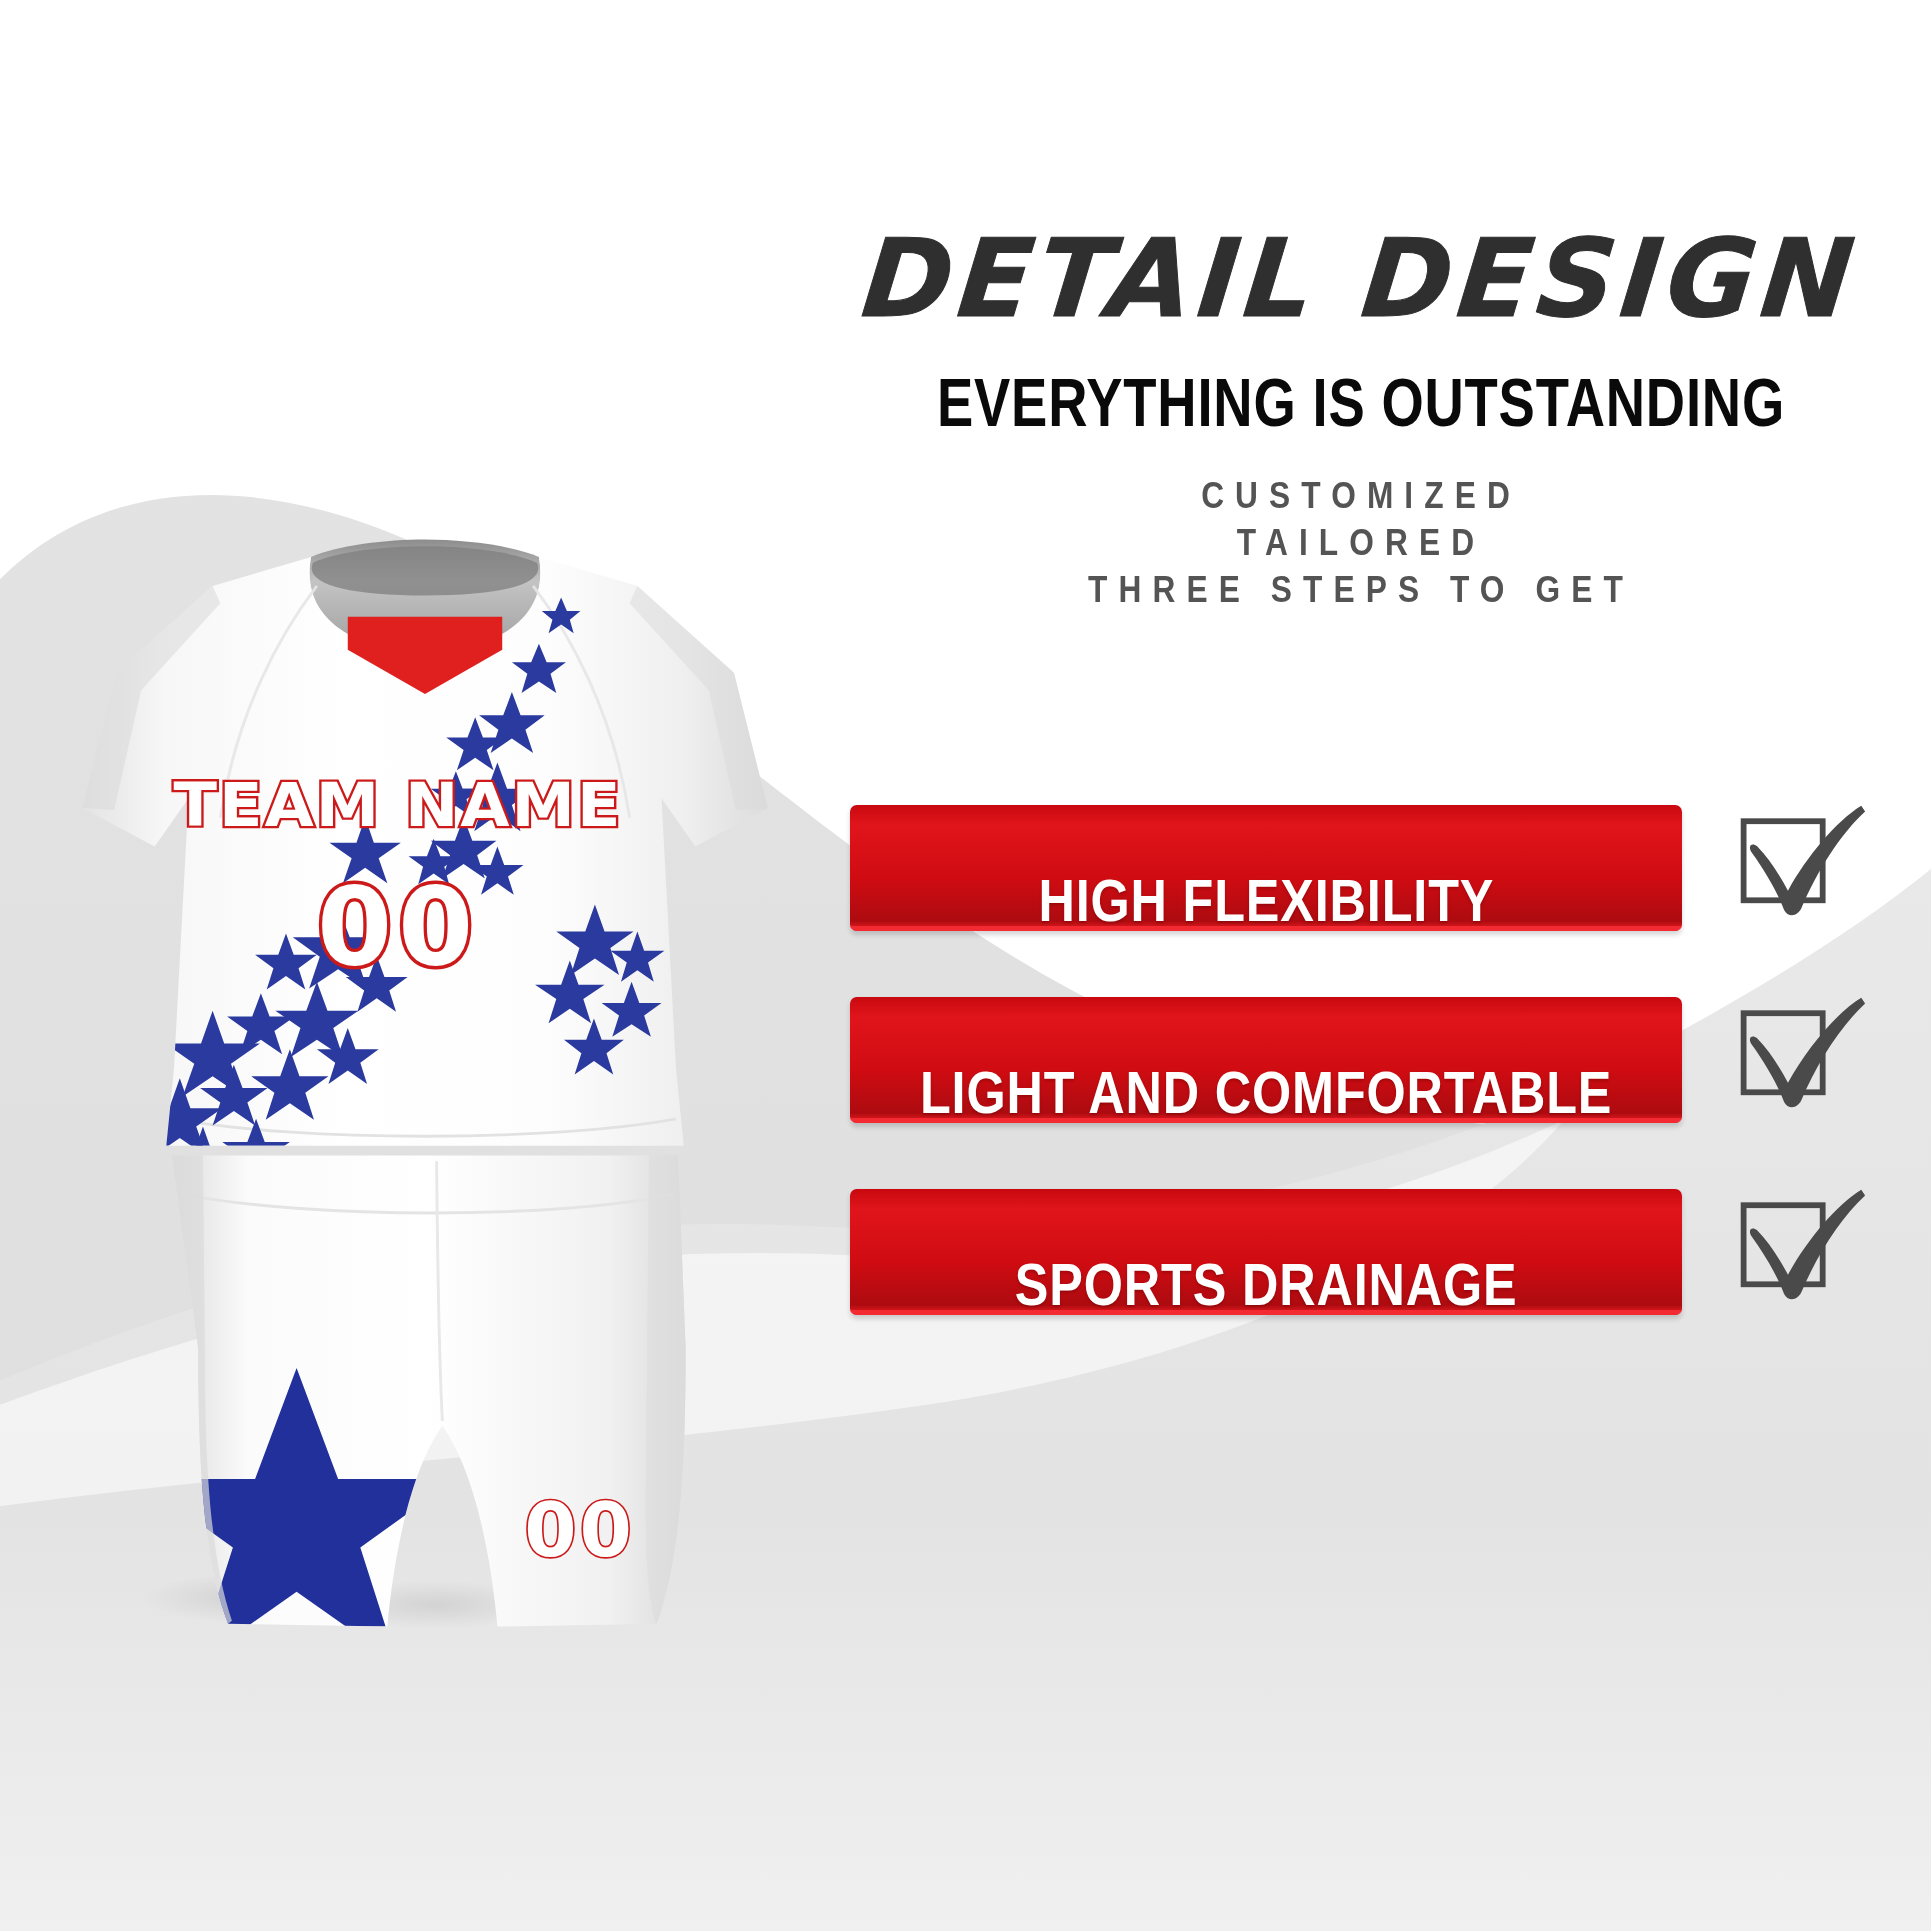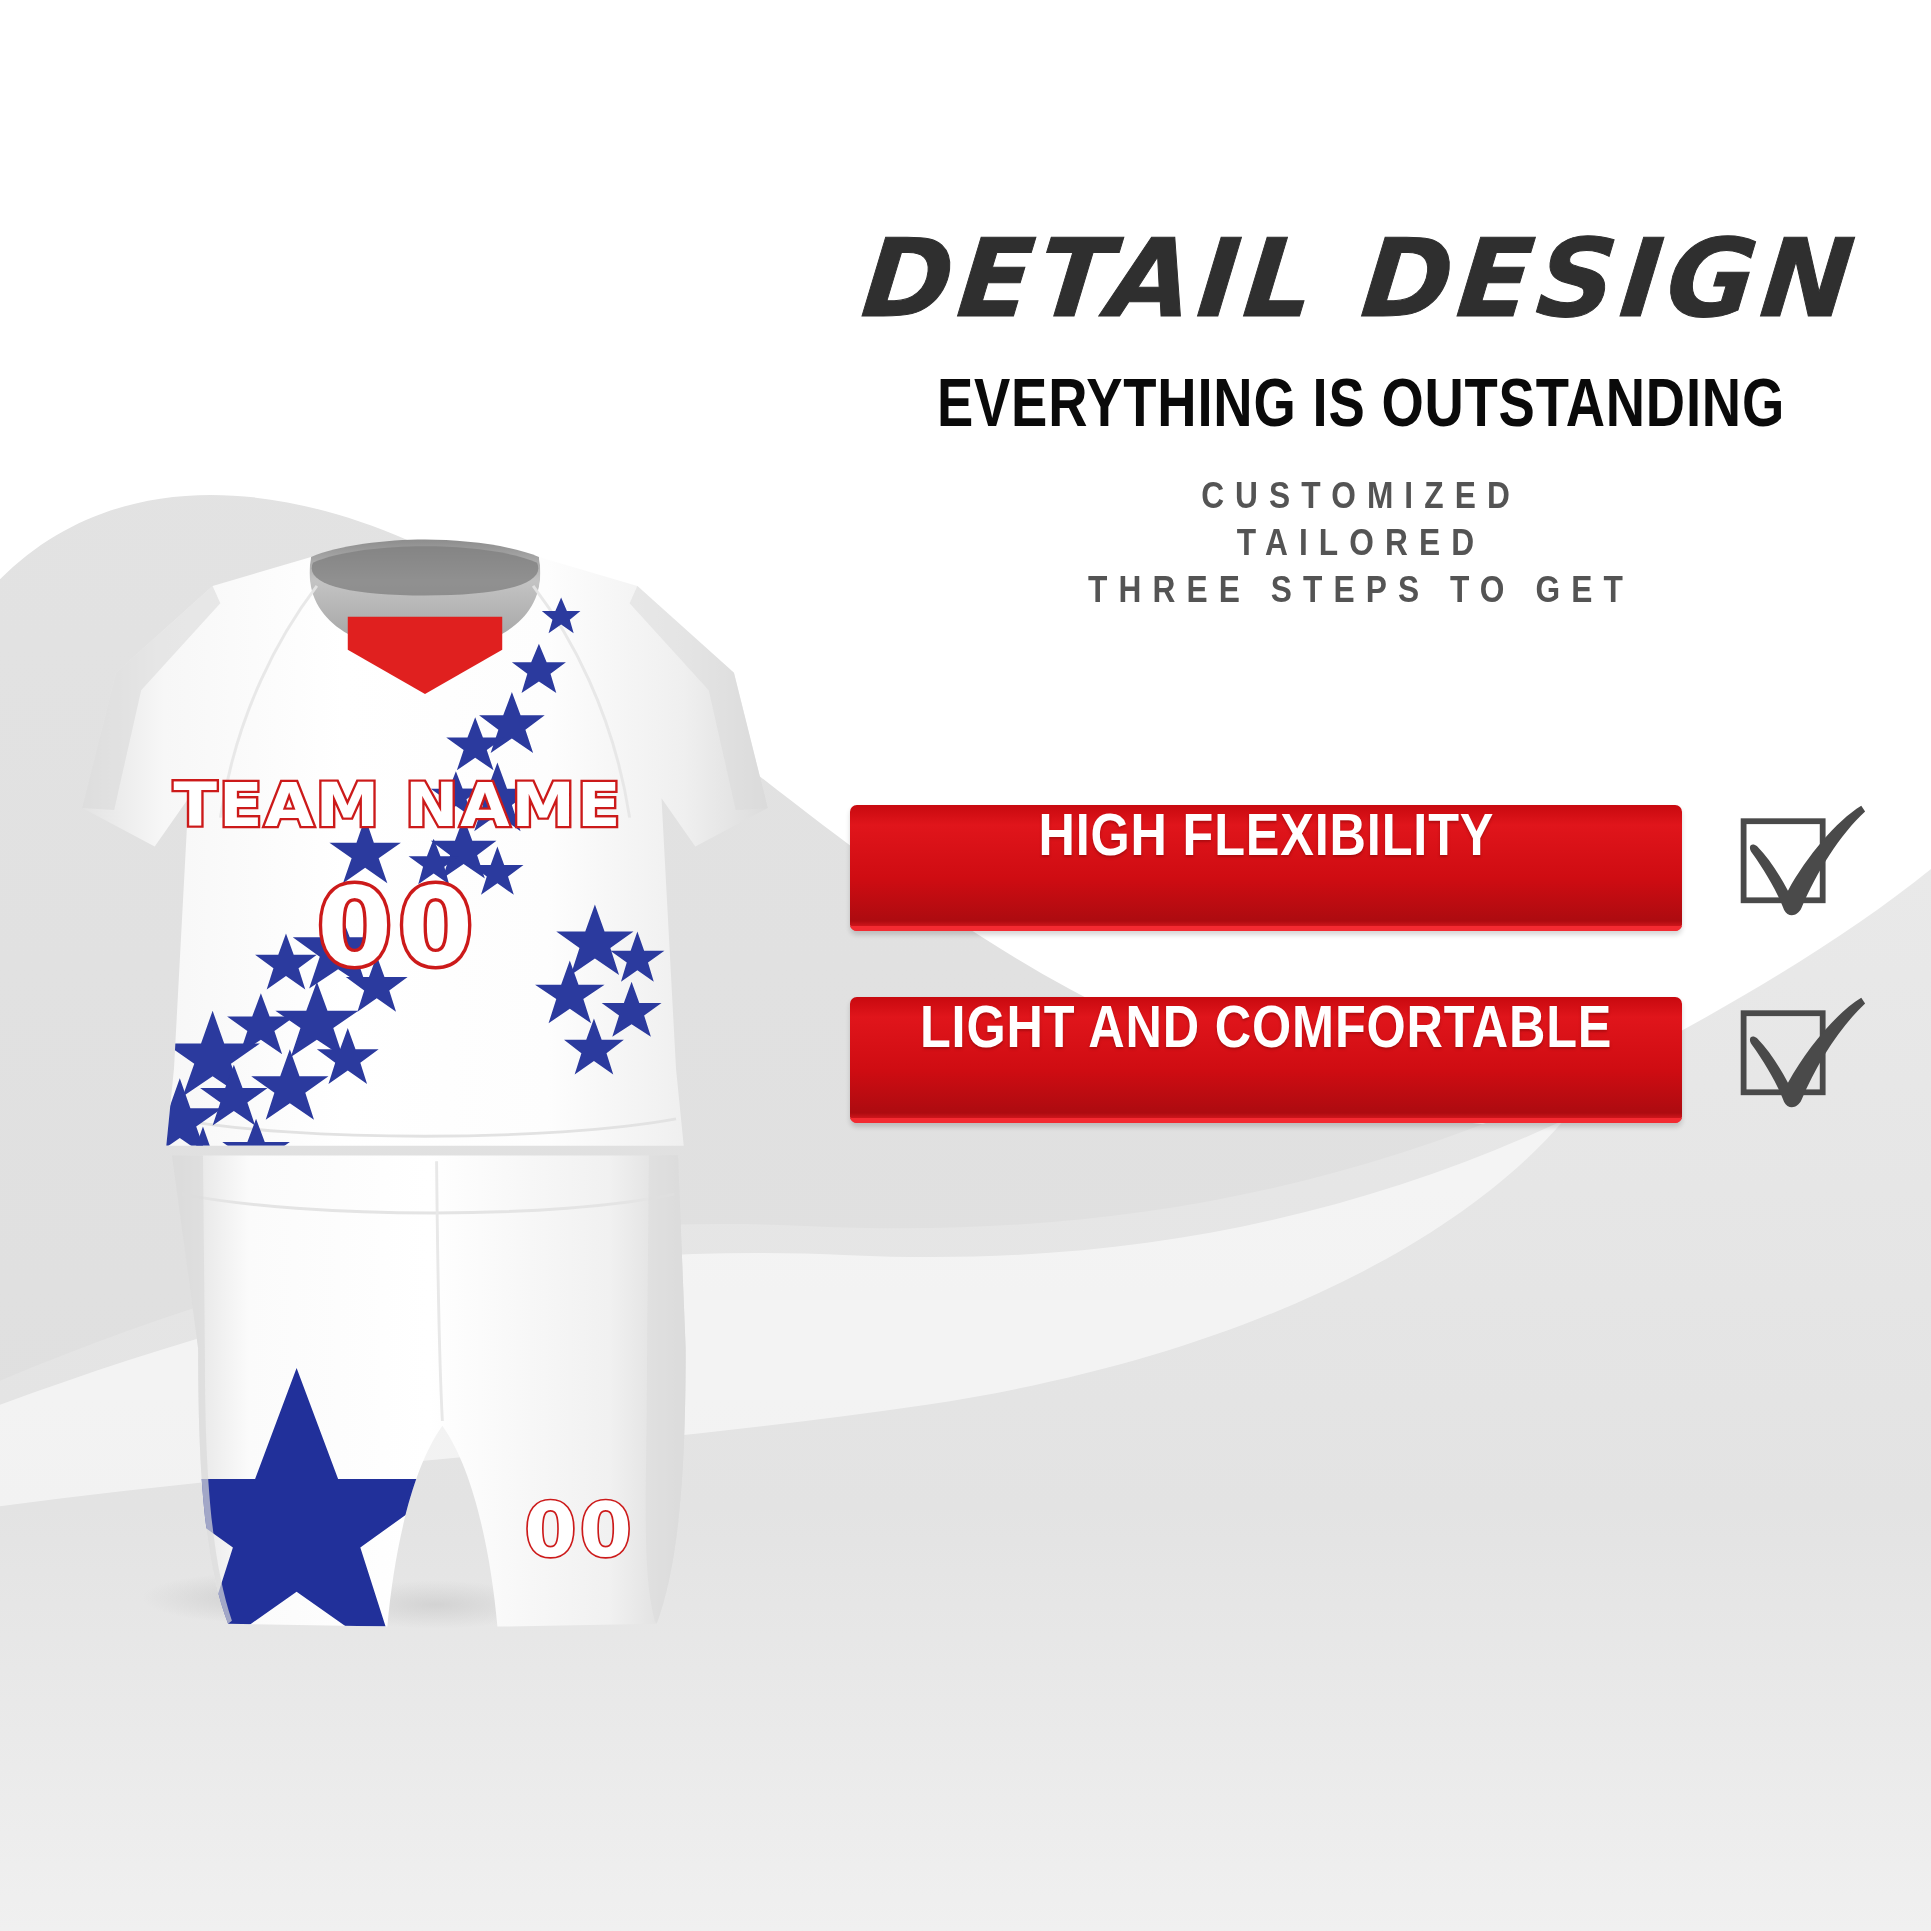--- a/index.html
+++ b/index.html
@@ -74,21 +74,21 @@
     height:151px;
     margin-bottom:41px;
   }
   .banner {
     position:relative;
     height:126px;
     width:898px;
     border-radius:6.8px;
     background:linear-gradient(180deg,#c8090f 0%,#e0151b 16%,#cf0c12 58%,#ad0b10 92%,#ef1f26 100%);
     box-shadow:0 3.9px 5.8px rgba(0,0,0,0.16);
-    display:flex; align-items:flex-start; justify-content:center;
+    display:flex; align-items:flex-end; justify-content:center;
     overflow:hidden;
   }
   .banner::after{
     content:"";
     position:absolute; left:0; right:0; bottom:0; height:4.8px;
     background:#f32a31;
   }
   .banner-label {
     position:relative; z-index:2;
     color:#ffffff;
@@ -301,15 +301,28 @@
       <svg viewBox="0 0 150 140">
         <rect x="16" y="22" width="82" height="82" fill="none" stroke="#4a4a4a" stroke-width="6"></rect>
         <path d="M138,6 C112,22 82,58 62,94 C52,76 42,60 30,48
                  C25,44 20,47 24,54 C40,76 52,98 58,114
                  C62,122 72,121 76,112 C92,74 116,36 142,12 Z" fill="#4a4a4a"></path>
       </svg>
     </div>
   </div>
 
 
+  <div class="feature-row">
+    <div class="banner">
+      <span class="banner-label">SPORTS DRAINAGE</span>
+    </div>
+    <div class="check-wrap">
+      <svg viewBox="0 0 150 140">
+        <rect x="16" y="22" width="82" height="82" fill="none" stroke="#4a4a4a" stroke-width="6"></rect>
+        <path d="M138,6 C112,22 82,58 62,94 C52,76 42,60 30,48
+                 C25,44 20,47 24,54 C40,76 52,98 58,114
+                 C62,122 72,121 76,112 C92,74 116,36 142,12 Z" fill="#4a4a4a"></path>
+      </svg>
+    </div>
+  </div>
 
 </div>
 
 
 </body></html>

